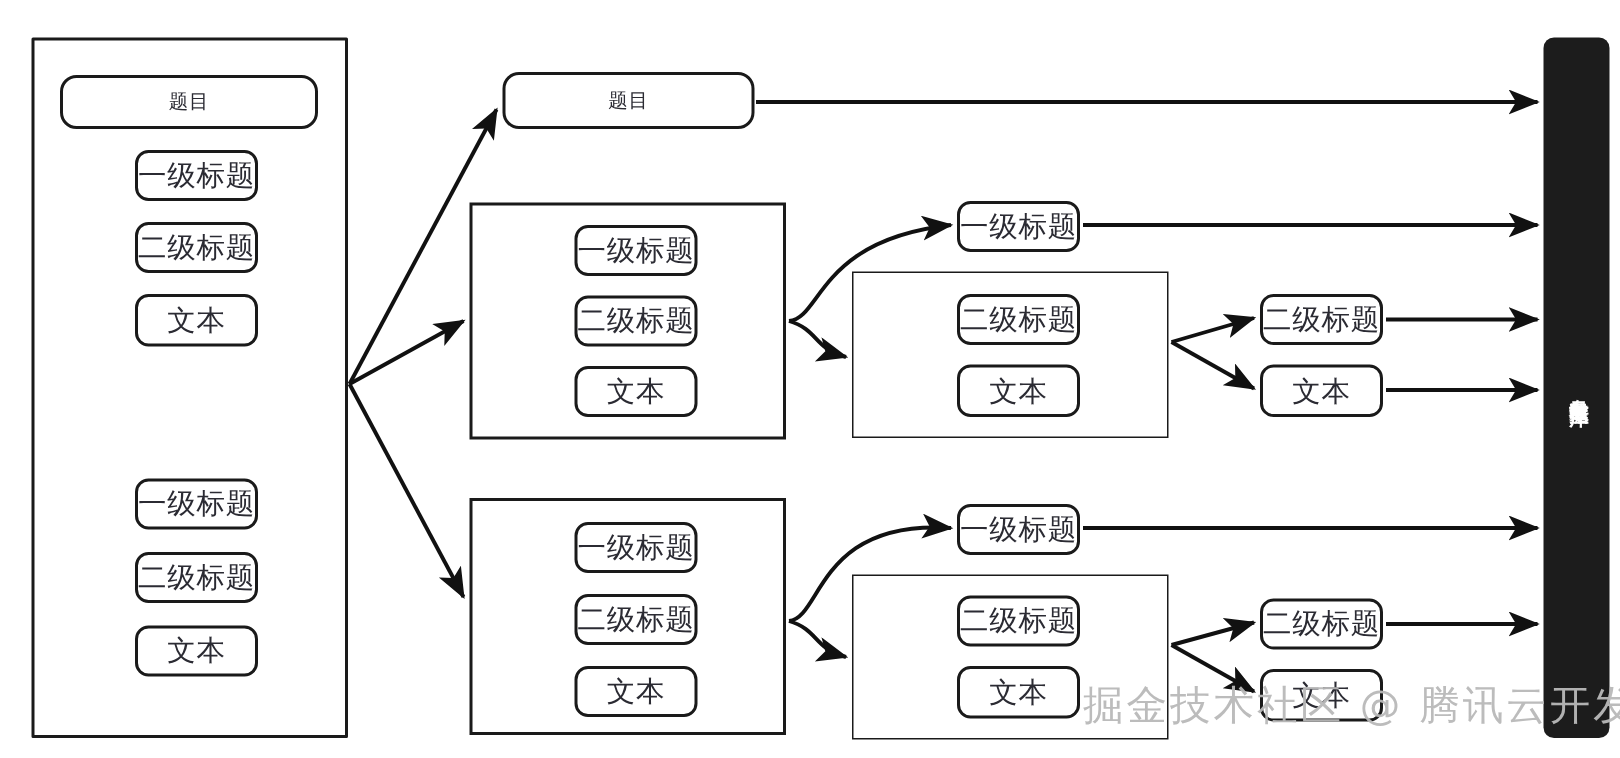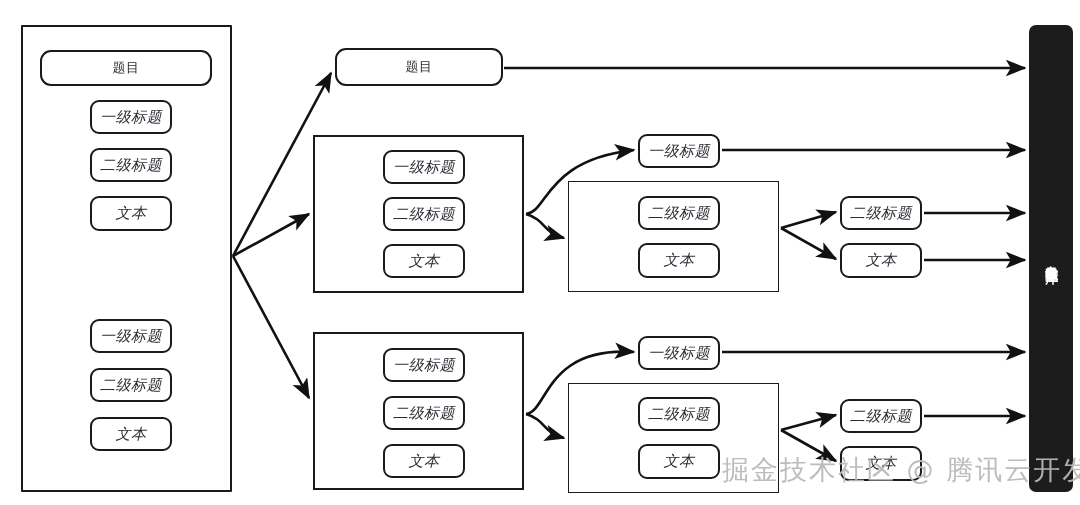--- a/index.html
+++ b/index.html
@@ -11,21 +11,21 @@
 
   .svg-layer{position:absolute;left:0;top:0;width:1080px;height:505px;pointer-events:none;}
 
   
   .node{
     position:absolute;box-sizing:border-box;
     background:#ffffff;border:2px solid #1a1a1a;border-radius:9px;
     display:flex;align-items:center;justify-content:center;
     color:#2b2b33;letter-spacing:.5px;white-space:nowrap;
   }
-  .node.small{font-size:15px;font-style:italic;}
+  .node.small{font-size:19px;}
   .node.title{font-size:13px;border-radius:11px;}
 
   
   .group{
     position:absolute;box-sizing:border-box;
     background:#ffffff;border:2px solid #1a1a1a;border-radius:0;
   }
   .group.thin{border-width:1.6px;}
 
   

